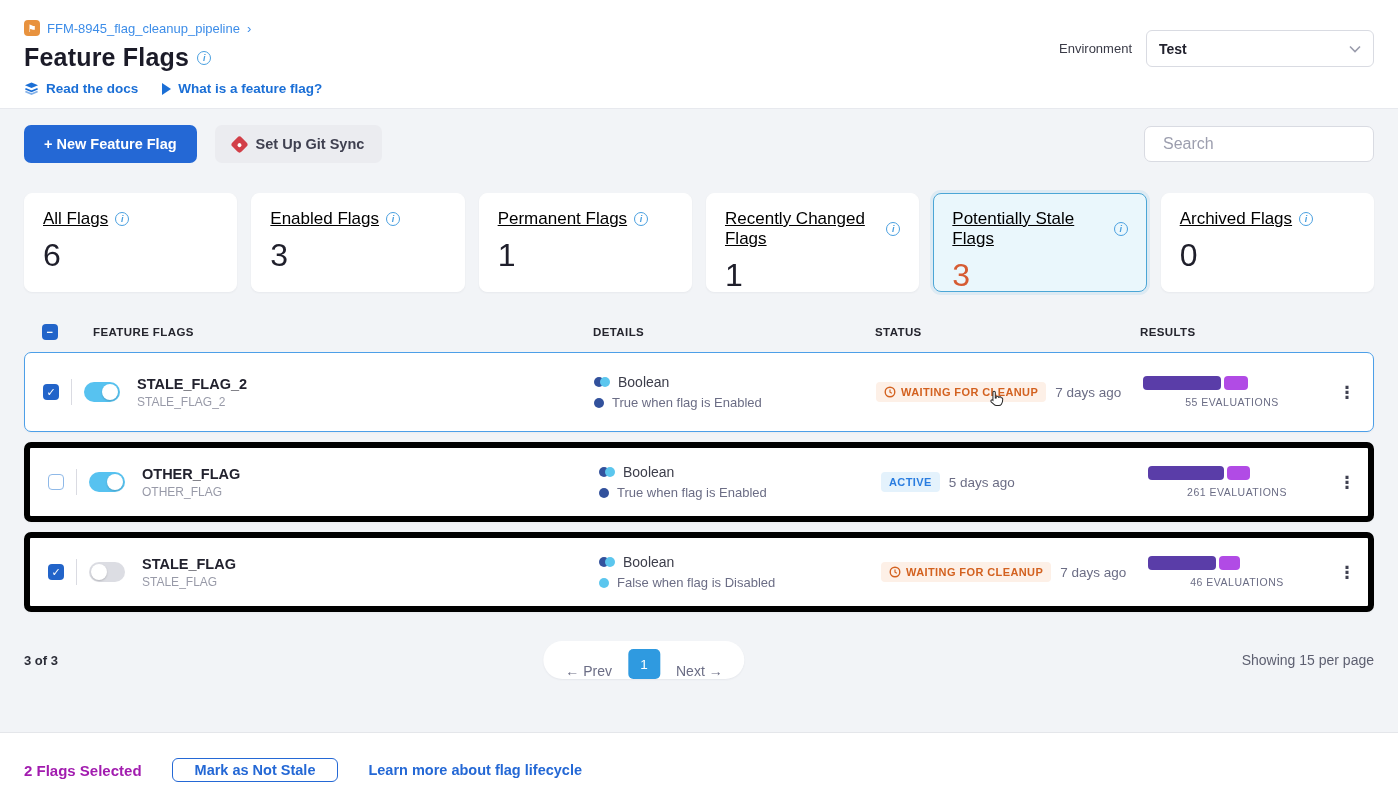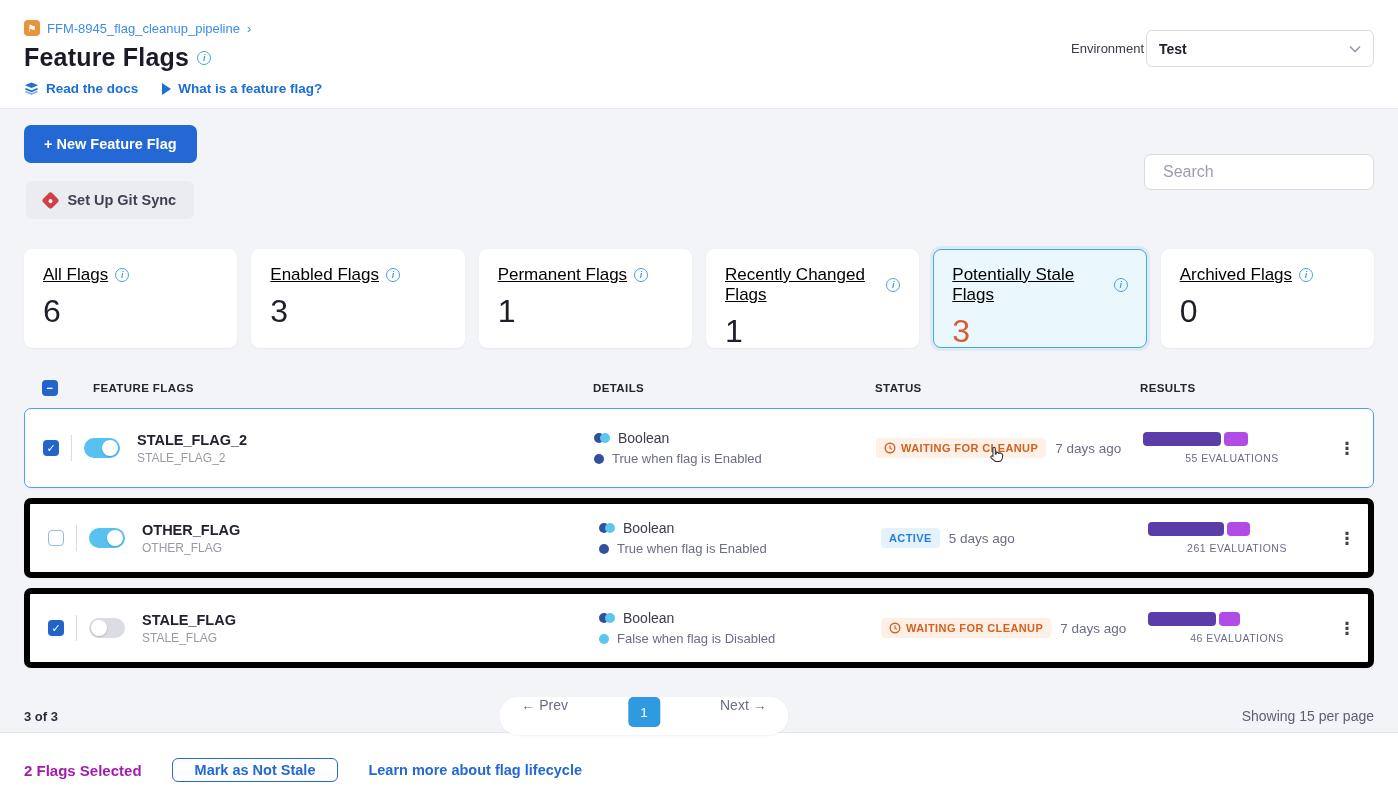--- a/index.html
+++ b/index.html
@@ -14,29 +14,29 @@
   .crumb-icon { width:16px; height:16px; border-radius:4px; background:#e8923e; color:#fff;
     font-size:10px; display:inline-flex; align-items:center; justify-content:center; }
   .title-row { display:flex; align-items:center; gap:8px; margin-top:7px; }
   .page-title { font-size:25px; font-weight:bold; color:#1b1b28; letter-spacing:.2px; }
   .info { width:14px; height:14px; border:1.4px solid #4aa0e0; border-radius:50%; color:#4aa0e0;
     font-size:9px; font-weight:bold; display:inline-flex; align-items:center; justify-content:center;
     font-style:italic; flex:none; }
   .doc-links { display:flex; align-items:center; gap:24px; margin-top:9px; }
   .doc-link { display:flex; align-items:center; gap:7px; color:#1b6fd6; font-size:13.5px; font-weight:bold; cursor:pointer; }
   .play-icon { width:0; height:0; border-left:9px solid #1b6fd6; border-top:6px solid transparent; border-bottom:6px solid transparent; }
-  .env-wrap { position:absolute; top:30px; right:24px; display:flex; align-items:center; gap:2px; }
+  .env-wrap { position:absolute; top:30px; right:24px; display:flex; align-items:center; gap:14px; }
   .env-label { font-size:13px; color:#3a3b47; }
   .env-select { width:228px; height:37px; background:#fff; border:1px solid #d9dbe2; border-radius:6px;
     display:flex; align-items:center; justify-content:space-between; padding:0 12px; cursor:pointer; }
   .env-value { font-size:14px; font-weight:bold; color:#22222e; }
   
   .content { background:#f2f4f7; padding:16px 24px 0 24px; height:623px; }
   .toolbar { display:flex; align-items:center; justify-content:space-between; }
-  .toolbar-left { display:flex; align-items:center; gap:18px;flex-direction:column; }
+  .toolbar-left { display:flex; align-items:center; gap:18px; }
   .btn-primary { background:var(--primary,#2468d5); color:#fff; font-size:14.5px; font-weight:bold;
     border:none; border-radius:7px; height:38px; padding:0 20px; cursor:pointer; font-family:inherit; }
   .btn-gitsync { background:#ebecf0; color:#3f4050; font-size:14.5px; font-weight:bold; border:none;
     border-radius:7px; height:38px; padding:0 18px; display:flex; align-items:center; gap:10px; cursor:pointer; font-family:inherit;}
   .git-icon { width:13px; height:13px; background:#d23f48; transform:rotate(45deg); border-radius:3px; position:relative; }
   .git-icon::after { content:""; position:absolute; left:4.5px; top:4.5px; width:4px; height:4px; border-radius:50%; background:#fff; }
   .search-box { width:230px; height:36px; background:#fff; border:1px solid #d9dbe2; border-radius:7px;
     display:flex; align-items:center; padding:0 10px; gap:8px; }
   .search-box input { border:none; outline:none; flex:1; font-size:16px; color:#44465a; font-family:inherit; background:transparent; }
   .search-box input::placeholder { color:#9c9eae; }
@@ -96,22 +96,22 @@
   .eval-bar .seg.s { background:var(--bar-secondary,#b14be5); }
   .eval-label { font-size:10.5px; color:#6b6d85; letter-spacing:.5px; margin-top:6px; align-self:center; }
   .kebab-cell { display:flex; justify-content:center; }
   .kebab { font-size:17px; font-weight:bold; color:#3f4050; cursor:pointer; line-height:1; padding:4px 8px; }
   .cursor-art { position:absolute; left:962px; top:36px; display:none; z-index:3; }
   .flag-row .cursor-art.show { display:block; }
   
   .pagination { position:relative; margin-top:28px; height:40px; display:flex; align-items:center; }
   .page-count { font-size:13px; font-weight:bold; color:#2c2d38; }
   .pager { position:absolute; left:50%; transform:translateX(-50%) translateX(-55px); background:#fff;
-    border-radius:20px; height:38px; display:flex; align-items:flex-start; padding:0 6px;
-    box-shadow:0 1px 2px rgba(40,41,61,.06);gap:44px; }
+    border-radius:20px; height:38px; display:flex; align-items:flex-end; padding:0 6px;
+    box-shadow:0 1px 2px rgba(40,41,61,.06); }
   .pager-btn { font-size:14px; color:#6b6d85; padding:0 16px; cursor:pointer; background:none; border:none; font-family:inherit; }
   .page-num { width:32px; height:30px; background:var(--page-active,#2f9ae0); border-radius:5px; color:#fff;
     font-size:13.5px; display:flex; align-items:center; justify-content:center; cursor:pointer; border:none; font-family:inherit; }
   .showing { position:absolute; right:0; font-size:14px; color:#5d5f70; }
   
   .footer-bar { background:#fff; border-top:1px solid #e4e6ea; height:75px; display:flex; align-items:center;
     padding:0 24px; gap:16px; }
   .selected-count { font-size:15px; font-weight:bold; color:#a21caf; }
   .btn-outline { margin-left:14px; background:#fff; border:1.5px solid var(--primary,#2468d5); color:var(--primary,#2468d5);
     font-size:14.5px; font-weight:bold; border-radius:6px; height:24px; padding:0 22px; cursor:pointer; font-family:inherit; }

